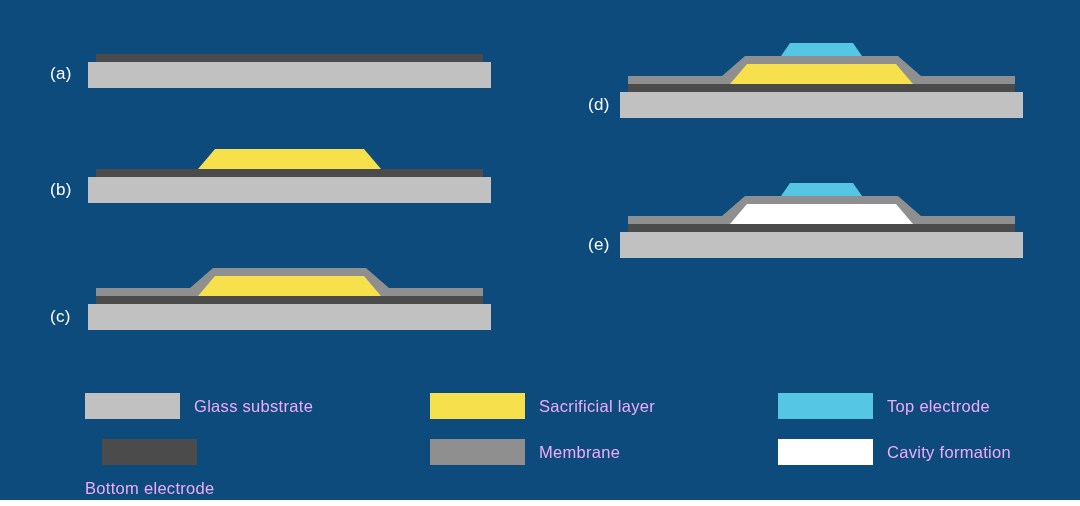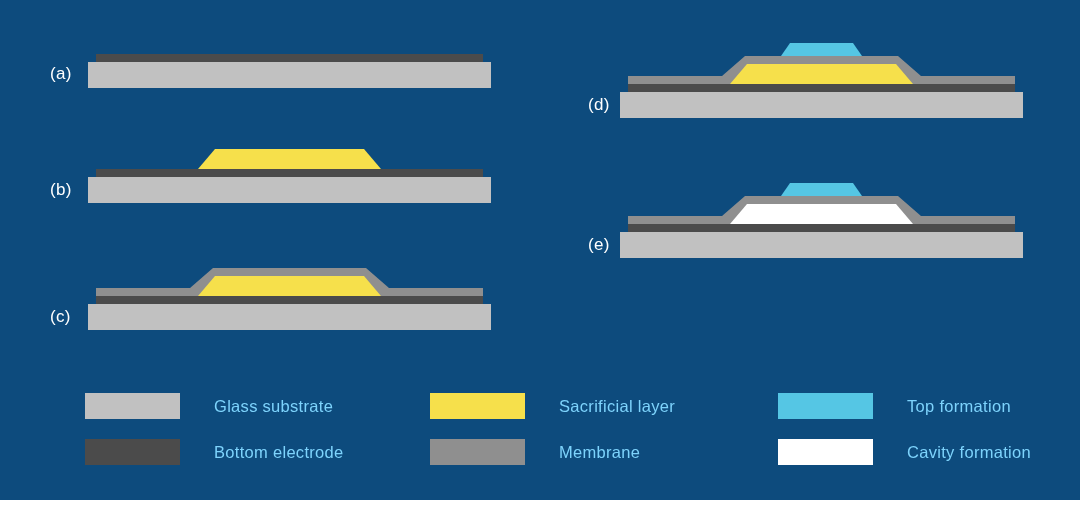--- a/index.html
+++ b/index.html
@@ -36,21 +36,21 @@
     left: 161px; bottom: 62px; width: 81px; height: 13px;
     clip-path: polygon(0 100%, 9px 0, calc(100% - 9px) 0, 100% 100%);
   }
   .legend-item {
     position: absolute;
     display: flex;
     align-items: center;
     gap: 14px;
   }
   .swatch { width: 95px; height: 26px; flex: none; }
-  .legend-label { color: #7dd3fc; font-size: 16.5px; letter-spacing: 0.3px; white-space: nowrap; margin-left: 20px; }
+  .legend-label { color: #f0abfc; font-size: 16.5px; letter-spacing: 0.3px; white-space: nowrap; }
   .bottom-strip { position: absolute; left: 0; bottom: 0; width: 100%; height: 6px; }
 </style>
 </head>
 <body>
 
 <div id="canvas" style="background: rgb(13, 75, 125);">
 
   <div class="panel-label" style="left:50px; top:64px;">(a)</div>
   <div class="structure" style="left:88px; top:2px;">
     <div class="layer substrate" style="background: rgb(193, 193, 193);"></div>
@@ -87,35 +87,35 @@
     <div class="layer electrode" style="background: rgb(75, 75, 75);"></div>
     <div class="layer membrane" style="background: rgb(143, 143, 143);"></div>
     <div class="layer cavity" style="background: rgb(255, 255, 255);"></div>
     <div class="layer top-electrode" style="background: rgb(85, 198, 228);"></div>
   </div>
 
   <div class="legend-item" style="left:85px; top:393px;">
     <div class="swatch" style="background: rgb(193, 193, 193);"></div>
     <div class="legend-label">Glass substrate</div>
   </div>
-  <div class="legend-item" style="left:85px; top:439px;">
+  <div class="legend-item" style="left:85px; top:439px;flex-direction:column;">
     <div class="swatch" style="background: rgb(75, 75, 75);"></div>
     <div class="legend-label">Bottom electrode</div>
   </div>
   <div class="legend-item" style="left:430px; top:393px;">
     <div class="swatch" style="background: rgb(246, 224, 75);"></div>
     <div class="legend-label">Sacrificial layer</div>
   </div>
   <div class="legend-item" style="left:430px; top:439px;">
     <div class="swatch" style="background: rgb(143, 143, 143);"></div>
     <div class="legend-label">Membrane</div>
   </div>
   <div class="legend-item" style="left:778px; top:393px;">
     <div class="swatch" style="background: rgb(85, 198, 228);"></div>
-    <div class="legend-label">Top formation</div>
+    <div class="legend-label">Top electrode</div>
   </div>
   <div class="legend-item" style="left:778px; top:439px;text-align:right;">
     <div class="swatch" style="background: rgb(255, 255, 255);"></div>
     <div class="legend-label">Cavity formation</div>
   </div>
 
   <div class="bottom-strip" style="background: rgb(255, 255, 255);"></div>
 </div>
 
 </body></html>

